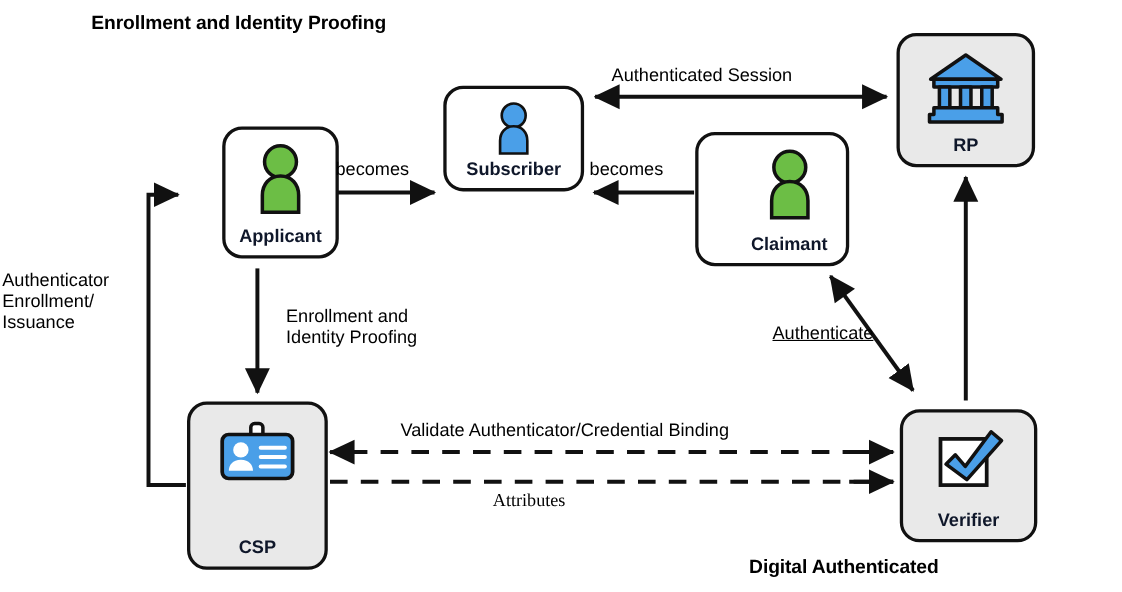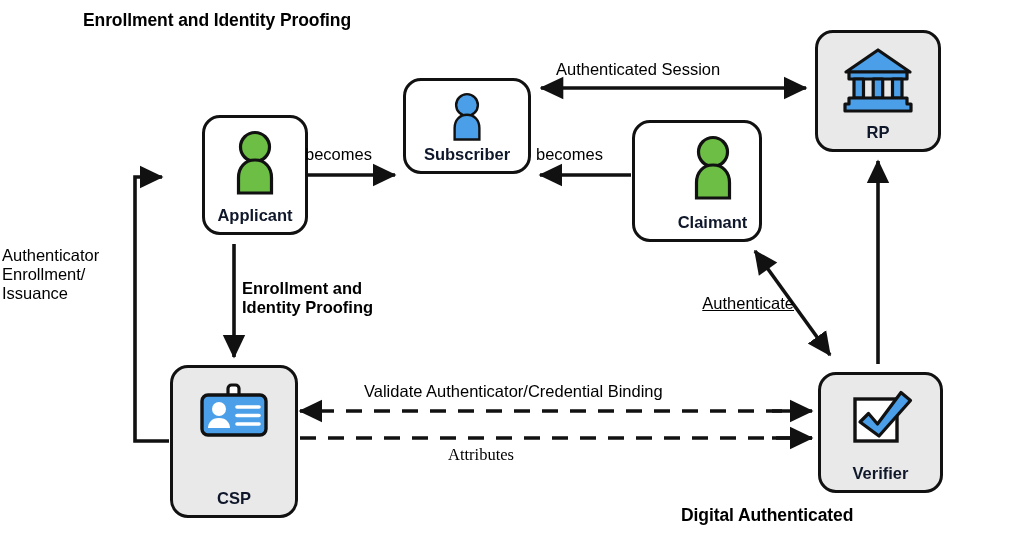--- a/index.html
+++ b/index.html
@@ -63,40 +63,40 @@
     margin-bottom: 9px;
   }
   .node .glyph {
     width: 74px;
     height: 74px;
     display: block;
   }
 
   #node-applicant  { left: 170px; top: 115px; width: 106px; height: 120px; margin-left: 32px; }
   #node-subscriber { left: 403px; top: 78px;  width: 128px; height: 96px; }
-  #node-claimant   { left: 632px; top: 120px; width: 130px; height: 122px; padding-left: 31px; }
+  #node-claimant   { left: 632px; top: 120px; width: 140px; height: 122px; padding-left: 31px; }
   #node-rp         { left: 815px; top: 30px;  width: 126px; height: 122px; }
   #node-csp        { left: 170px; top: 365px; width: 128px; height: 153px; }
   #node-verifier   { left: 818px; top: 372px; width: 125px; height: 121px; }
 
   
   .edge-label {
     position: absolute;
     font-size: 16.5px;
     line-height: 1.14;
     color: #000;
     text-align: left;
     white-space: pre-line;
   }
   #lbl-becomes-1      { left: 305px;  top: 145px; width: 94px; }
   #lbl-becomes-2      { left: 536px;  top: 145px; width: 94px; }
   #lbl-auth-session   { left: 556px;  top: 60px;  width: 232px; }
   #lbl-auth-assertion { left: 884px;  top: 234px; width: 132px; }
   #lbl-authenticator  { left: 2px;    top: 246px; width: 126px; }
-  #lbl-enroll-proof   { left: 242px;  top: 279px; width: 164px; font-weight: bold; }
+  #lbl-enroll-proof   { left: 260px;  top: 279px; width: 164px; }
   #lbl-authenticate   { left: 644px;  top: 294px; width: 150px; text-align: right; text-decoration: underline;}
   #lbl-validate       { left: 364px;  top: 382px; width: 412px; }
   #lbl-attributes     { left: 448px;  top: 446px; width: 240px; font-family: Liberation Serif, serif; }
 </style>
 </head>
 <body>
 
 <div id="stage">
 
   <svg id="wires" viewBox="0 0 1020 538" xmlns="http://www.w3.org/2000/svg">

